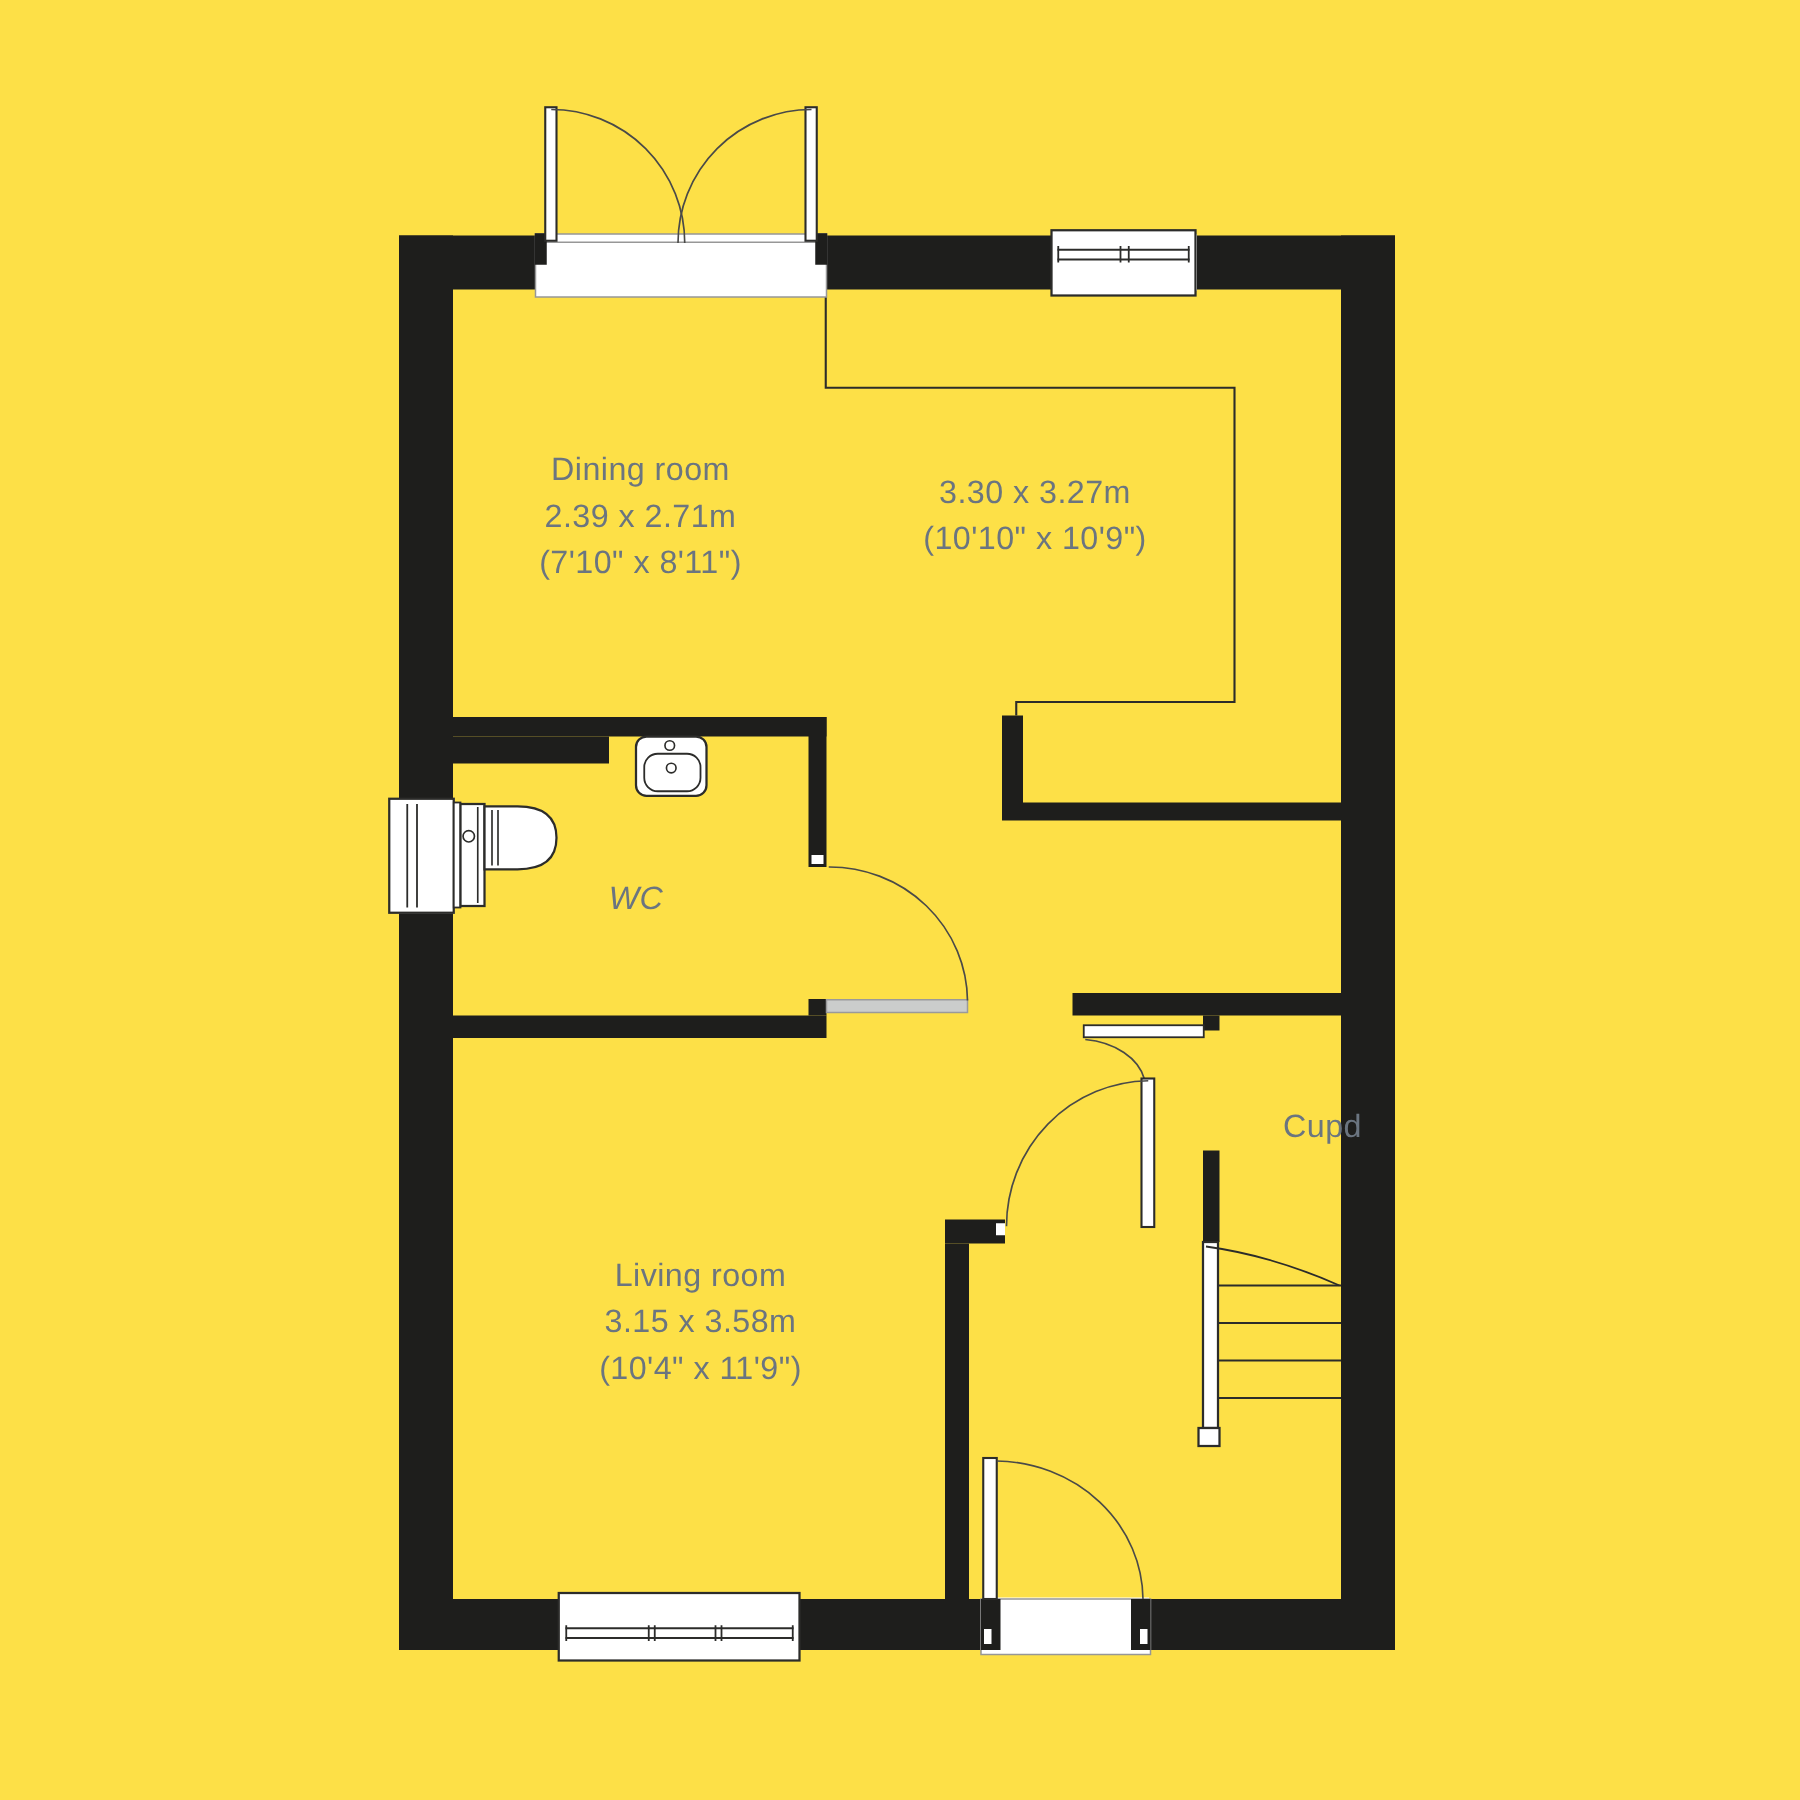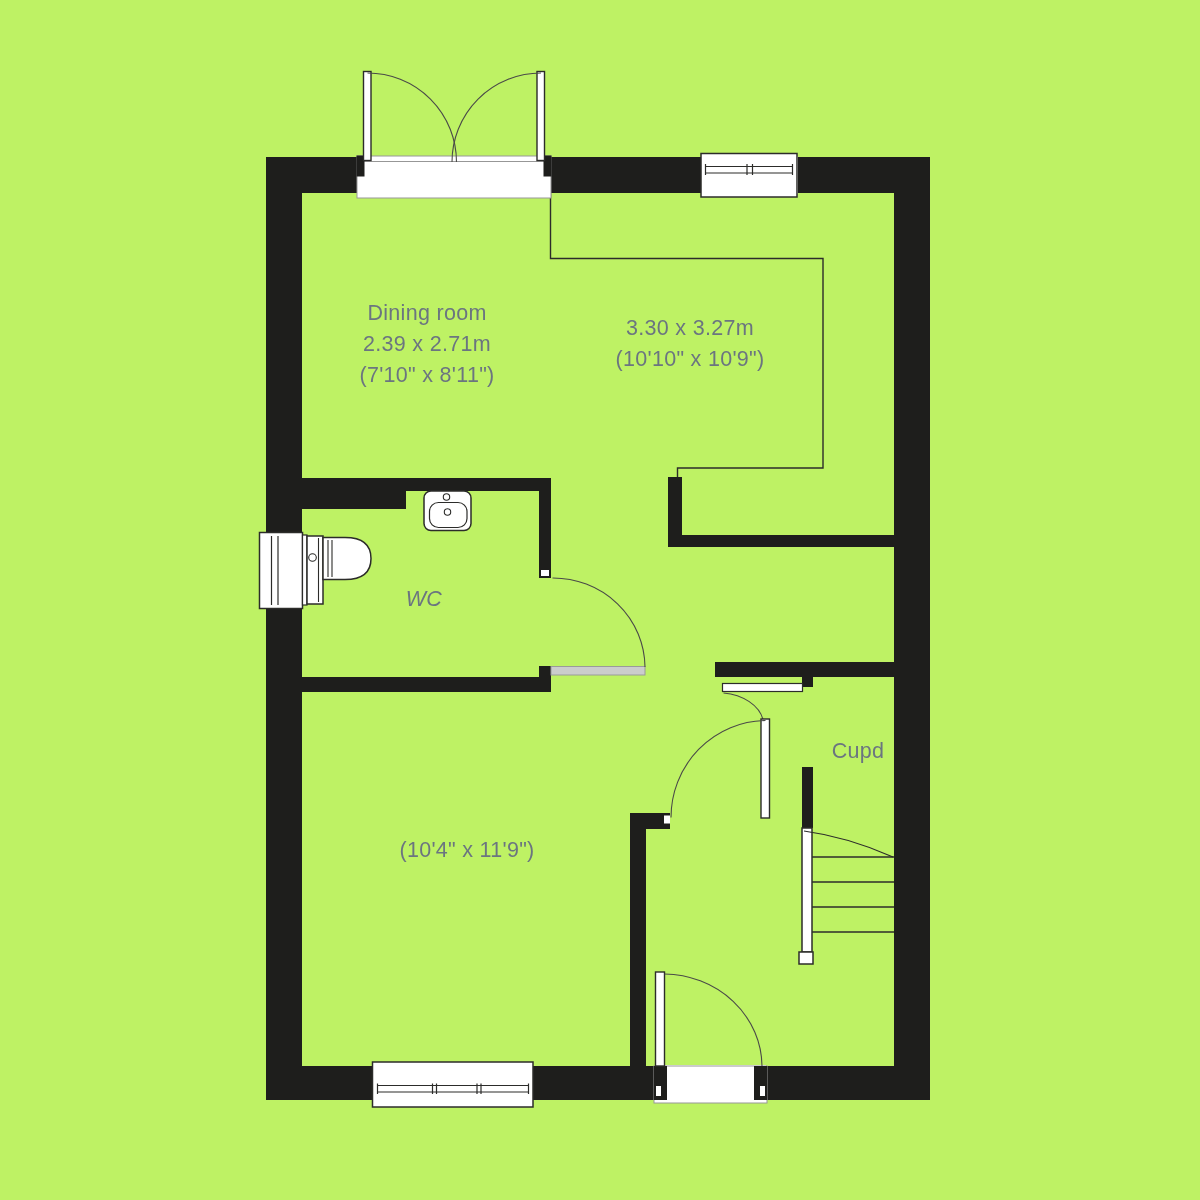--- a/index.html
+++ b/index.html
@@ -1,19 +1,19 @@
 <!DOCTYPE html>
 <html><head>
 <meta charset="utf-8">
 <style>
   html,body{margin:0;padding:0;background:#ffffff;}
   .canvas{
     position:relative;
     width:1200px;height:1200px;
-    background:#bef264;
+    background:#fde047;
     font-family:"Liberation Sans", sans-serif;
     overflow:hidden;
   }
   .plan-svg{position:absolute;left:0;top:0;}
   .room-label{
     position:absolute;
     text-align:center;
     color:#6b7580;
     font-size:21.5px;
     line-height:31px;
@@ -165,20 +165,22 @@
   <div class="room-label" style="left:590px;top:313px;width:200px;">
     <span>3.30 x 3.27m</span>
     <span>(10'10" x 10'9")</span>
   </div>
 
   <div class="room-label" style="left:374px;top:584px;width:100px;font-style:italic;">
     <span>WC</span>
   </div>
 
   <div class="room-label" style="left:367px;top:835px;width:200px;">
+    <span>Living room</span>
+    <span>3.15 x 3.58m</span>
     <span>(10'4" x 11'9")</span>
   </div>
 
-  <div class="room-label" style="left:808px;top:736px;width:100px;">
+  <div class="room-label" style="left:808px;top:736px;width:100px;text-align:right;">
     <span>Cupd</span>
   </div>
 
 </div>
 
 </body></html>

